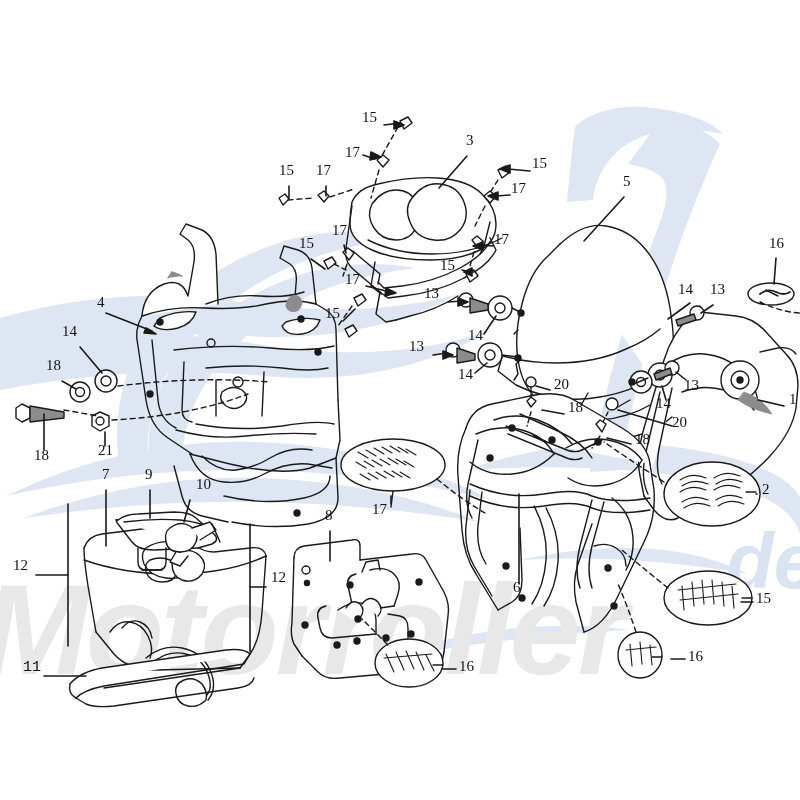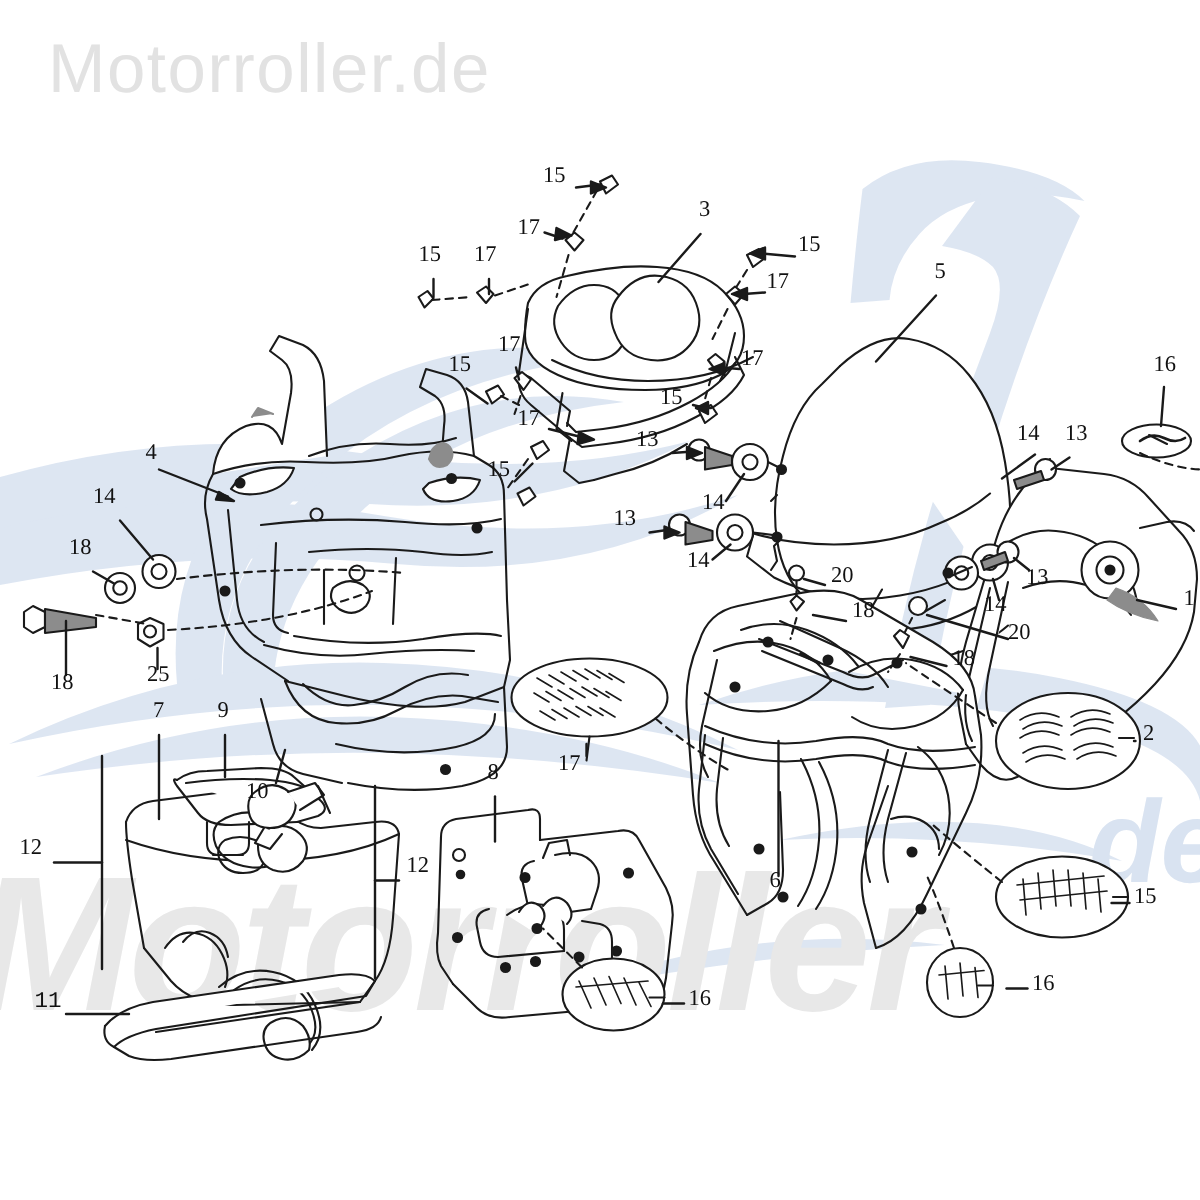--- a/index.html
+++ b/index.html
@@ -51,21 +51,20 @@
 
       <path d="M6 496 q120 -58 250 -54 q130 4 236 58 q-116 -28 -238 -30 q-122 -2 -248 26z"></path>
       <path d="M24 518 q116 -44 236 -40 q120 4 220 44 q-110 -18 -222 -20 q-112 -2 -234 16z"></path>
 
       <path d="M466 470 q120 -42 240 -18 q120 24 94 82 q-10 -40 -108 -56 q-98 -16 -226 -8z"></path>
       <path d="M520 560 q140 -30 228 14 q-116 -20 -228 -14z"></path>
       <path d="M380 660 q120 -46 250 -30 q-124 6 -250 30z"></path>
     </g>
   </svg>
 
-  <div class="wm-head">Motorroller.de</div>
   <div class="wm-big">Motorroller</div>
   <div class="wm-de">de</div>
 
   <svg width="800" height="800" fill="none" stroke="#1a1a1a" stroke-width="1.4" stroke-linecap="round" stroke-linejoin="round">
 
     <g>
       <path d="M352 202 q6 -14 26 -18 q34 -8 60 -6 q30 2 44 16 q14 14 14 30 q0 18 -16 26 q-20 10 -50 10 q-36 0 -58 -10 q-22 -10 -22 -26 q0 -12 2 -22z" fill="#fff"></path>
       <path d="M372 204 q10 -14 24 -14 q14 0 20 12 q6 14 0 26 q-6 12 -20 12 q-14 0 -22 -12 q-8 -12 -2 -24z" fill="#fff"></path>
       <path d="M412 198 q12 -16 28 -14 q18 2 24 18 q6 16 -4 28 q-10 12 -26 10 q-18 -2 -24 -18 q-6 -14 2 -24z" fill="#fff"></path>
       <path d="M352 206 l-6 42 q-2 14 8 22 l26 22"></path>
@@ -489,21 +488,21 @@
   <div>
     <div class="lbl" style="left:789px;top:392px;">1</div>
     <div class="lbl" style="left:762px;top:482px;">2</div>
     <div class="lbl" style="left:466px;top:133px;">3</div>
     <div class="lbl" style="left:97px;top:295px;">4</div>
     <div class="lbl" style="left:623px;top:174px;">5</div>
     <div class="lbl" style="left:513px;top:580px;">6</div>
     <div class="lbl" style="left:102px;top:467px;">7</div>
     <div class="lbl" style="left:325px;top:508px;">8</div>
     <div class="lbl" style="left:145px;top:467px;">9</div>
-    <div class="lbl" style="left:164px;top:477px;margin-top:44px;">10</div>
+    <div class="lbl" style="left:196px;top:477px;">10</div>
     <div class="lbl" style="left:23px;top:660px;font-family:Liberation Mono, monospace;">11</div>
     <div class="lbl" style="left:13px;top:558px;">12</div>
     <div class="lbl" style="left:271px;top:570px;">12</div>
     <div class="lbl" style="left:424px;top:286px;">13</div>
     <div class="lbl" style="left:409px;top:339px;">13</div>
     <div class="lbl" style="left:684px;top:378px;">13</div>
     <div class="lbl" style="left:710px;top:282px;">13</div>
     <div class="lbl" style="left:62px;top:324px;">14</div>
     <div class="lbl" style="left:468px;top:328px;">14</div>
     <div class="lbl" style="left:458px;top:367px;">14</div>
@@ -525,16 +524,16 @@
     <div class="lbl" style="left:332px;top:223px;">17</div>
     <div class="lbl" style="left:494px;top:232px;">17</div>
     <div class="lbl" style="left:345px;top:272px;">17</div>
     <div class="lbl" style="left:372px;top:502px;">17</div>
     <div class="lbl" style="left:46px;top:358px;">18</div>
     <div class="lbl" style="left:568px;top:400px;">18</div>
     <div class="lbl" style="left:635px;top:432px;">18</div>
     <div class="lbl" style="left:34px;top:448px;">18</div>
     <div class="lbl" style="left:554px;top:377px;">20</div>
     <div class="lbl" style="left:672px;top:415px;">20</div>
-    <div class="lbl" style="left:98px;top:443px;">25</div>
+    <div class="lbl" style="left:98px;top:443px;">21</div>
   </div>
 
 </div>
 
 </body></html>

